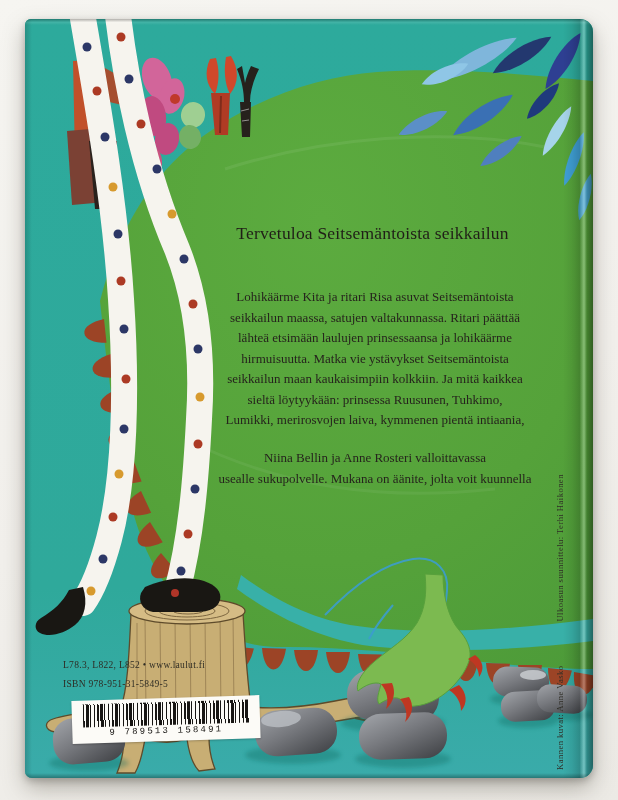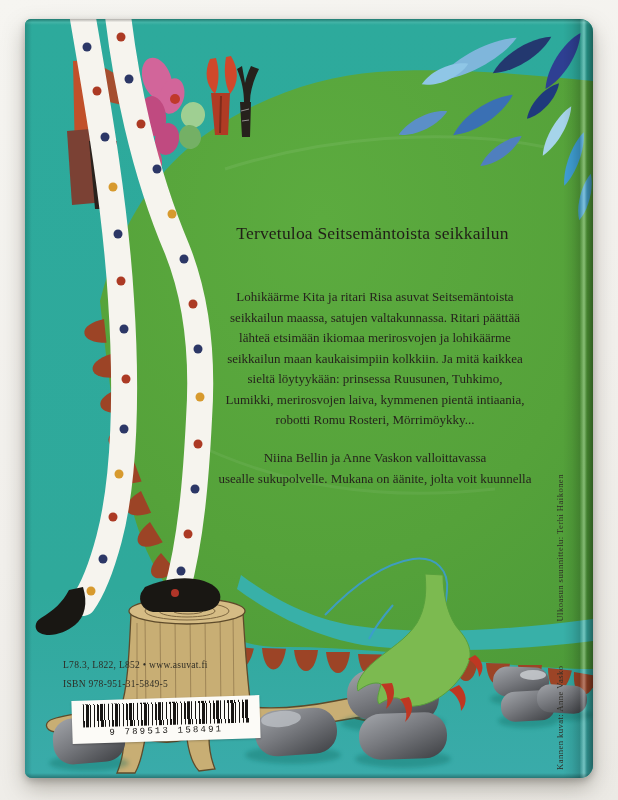--- a/index.html
+++ b/index.html
@@ -231,34 +231,34 @@
       </g>
     </svg>
 
     <div class="txt heading">
       <div class="l1">Tervetuloa Seitsemäntoista seikkailun</div>
     </div>
 
     <div class="txt blurb" id="blurb1">
       <div>Lohikäärme Kita ja ritari Risa asuvat Seitsemäntoista</div>
       <div>seikkailun maassa, satujen valtakunnassa. Ritari päättää</div>
-      <div>lähteä etsimään ikiomaa merirosvojen ja lohikäärme</div>
+      <div>lähteä etsimään laulujen prinsessaansa ja lohikäärme</div>
+      <div>hirmuisuutta. Matka vie ystävykset Seitsemäntoista</div>
       <div>seikkailun maan kaukaisimpiin kolkkiin. Ja mitä kaikkea</div>
       <div>sieltä löytyykään: prinsessa Ruusunen, Tuhkimo,</div>
       <div>Lumikki, merirosvojen laiva, kymmenen pientä intiaania,</div>
-      <div>robotti Romu Rosteri, Mörrimöykky...</div>
     </div>
 
     <div class="txt blurb" id="blurb2">
-      <div>Niina Bellin ja Anne Vaskon valloittavassa</div>
+      <div>Niina Bellin ja Anne Rosteri valloittavassa</div>
       <div>usealle sukupolvelle. Mukana on äänite, jolta voit kuunnella</div>
     </div>
 
     <div class="txt imprint">
-      <div>L78.3, L822, L852  •  www.asuvat.fi</div>
+      <div>L78.3, L822, L852  •  www.laulut.fi</div>
       <div>ISBN 978-951-31-5849-5</div>
     </div>
 
     <div class="barcode">
       <div class="bars"></div>
       <div class="digits">9 789513 158491</div>
     </div>
 
     <div class="credits">
       <span>Kannen kuvat: Anne Vasko</span>

